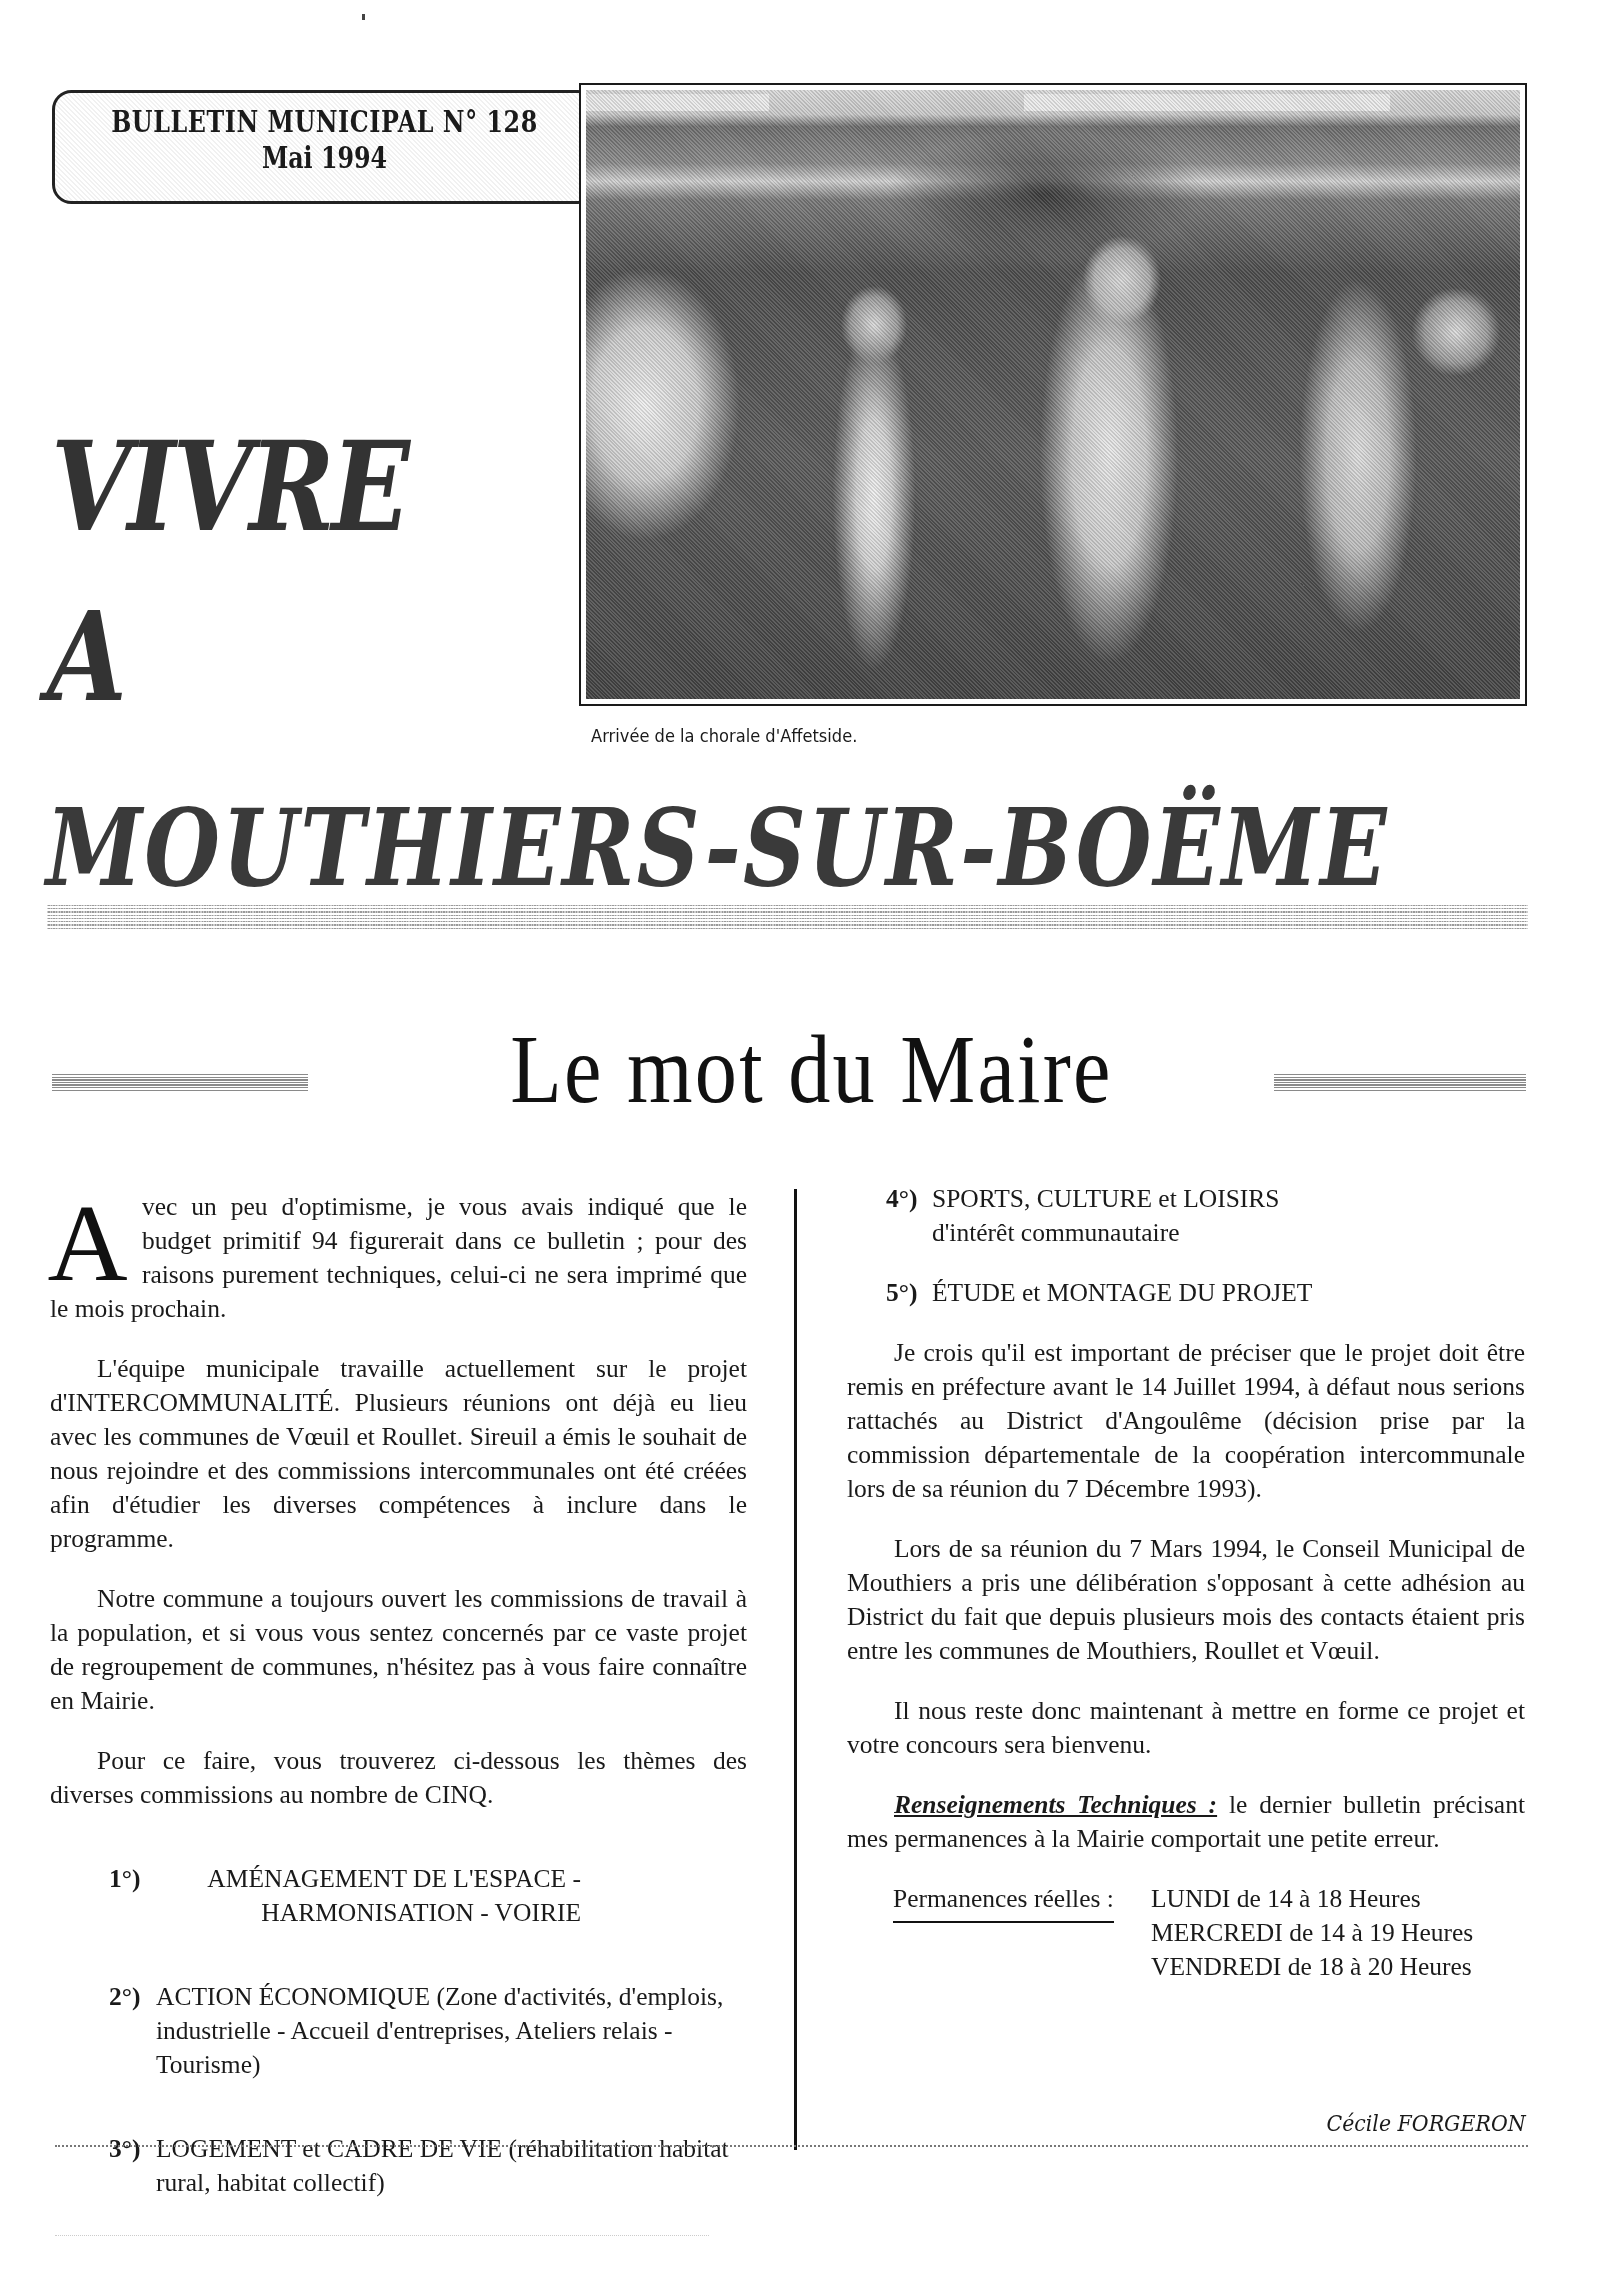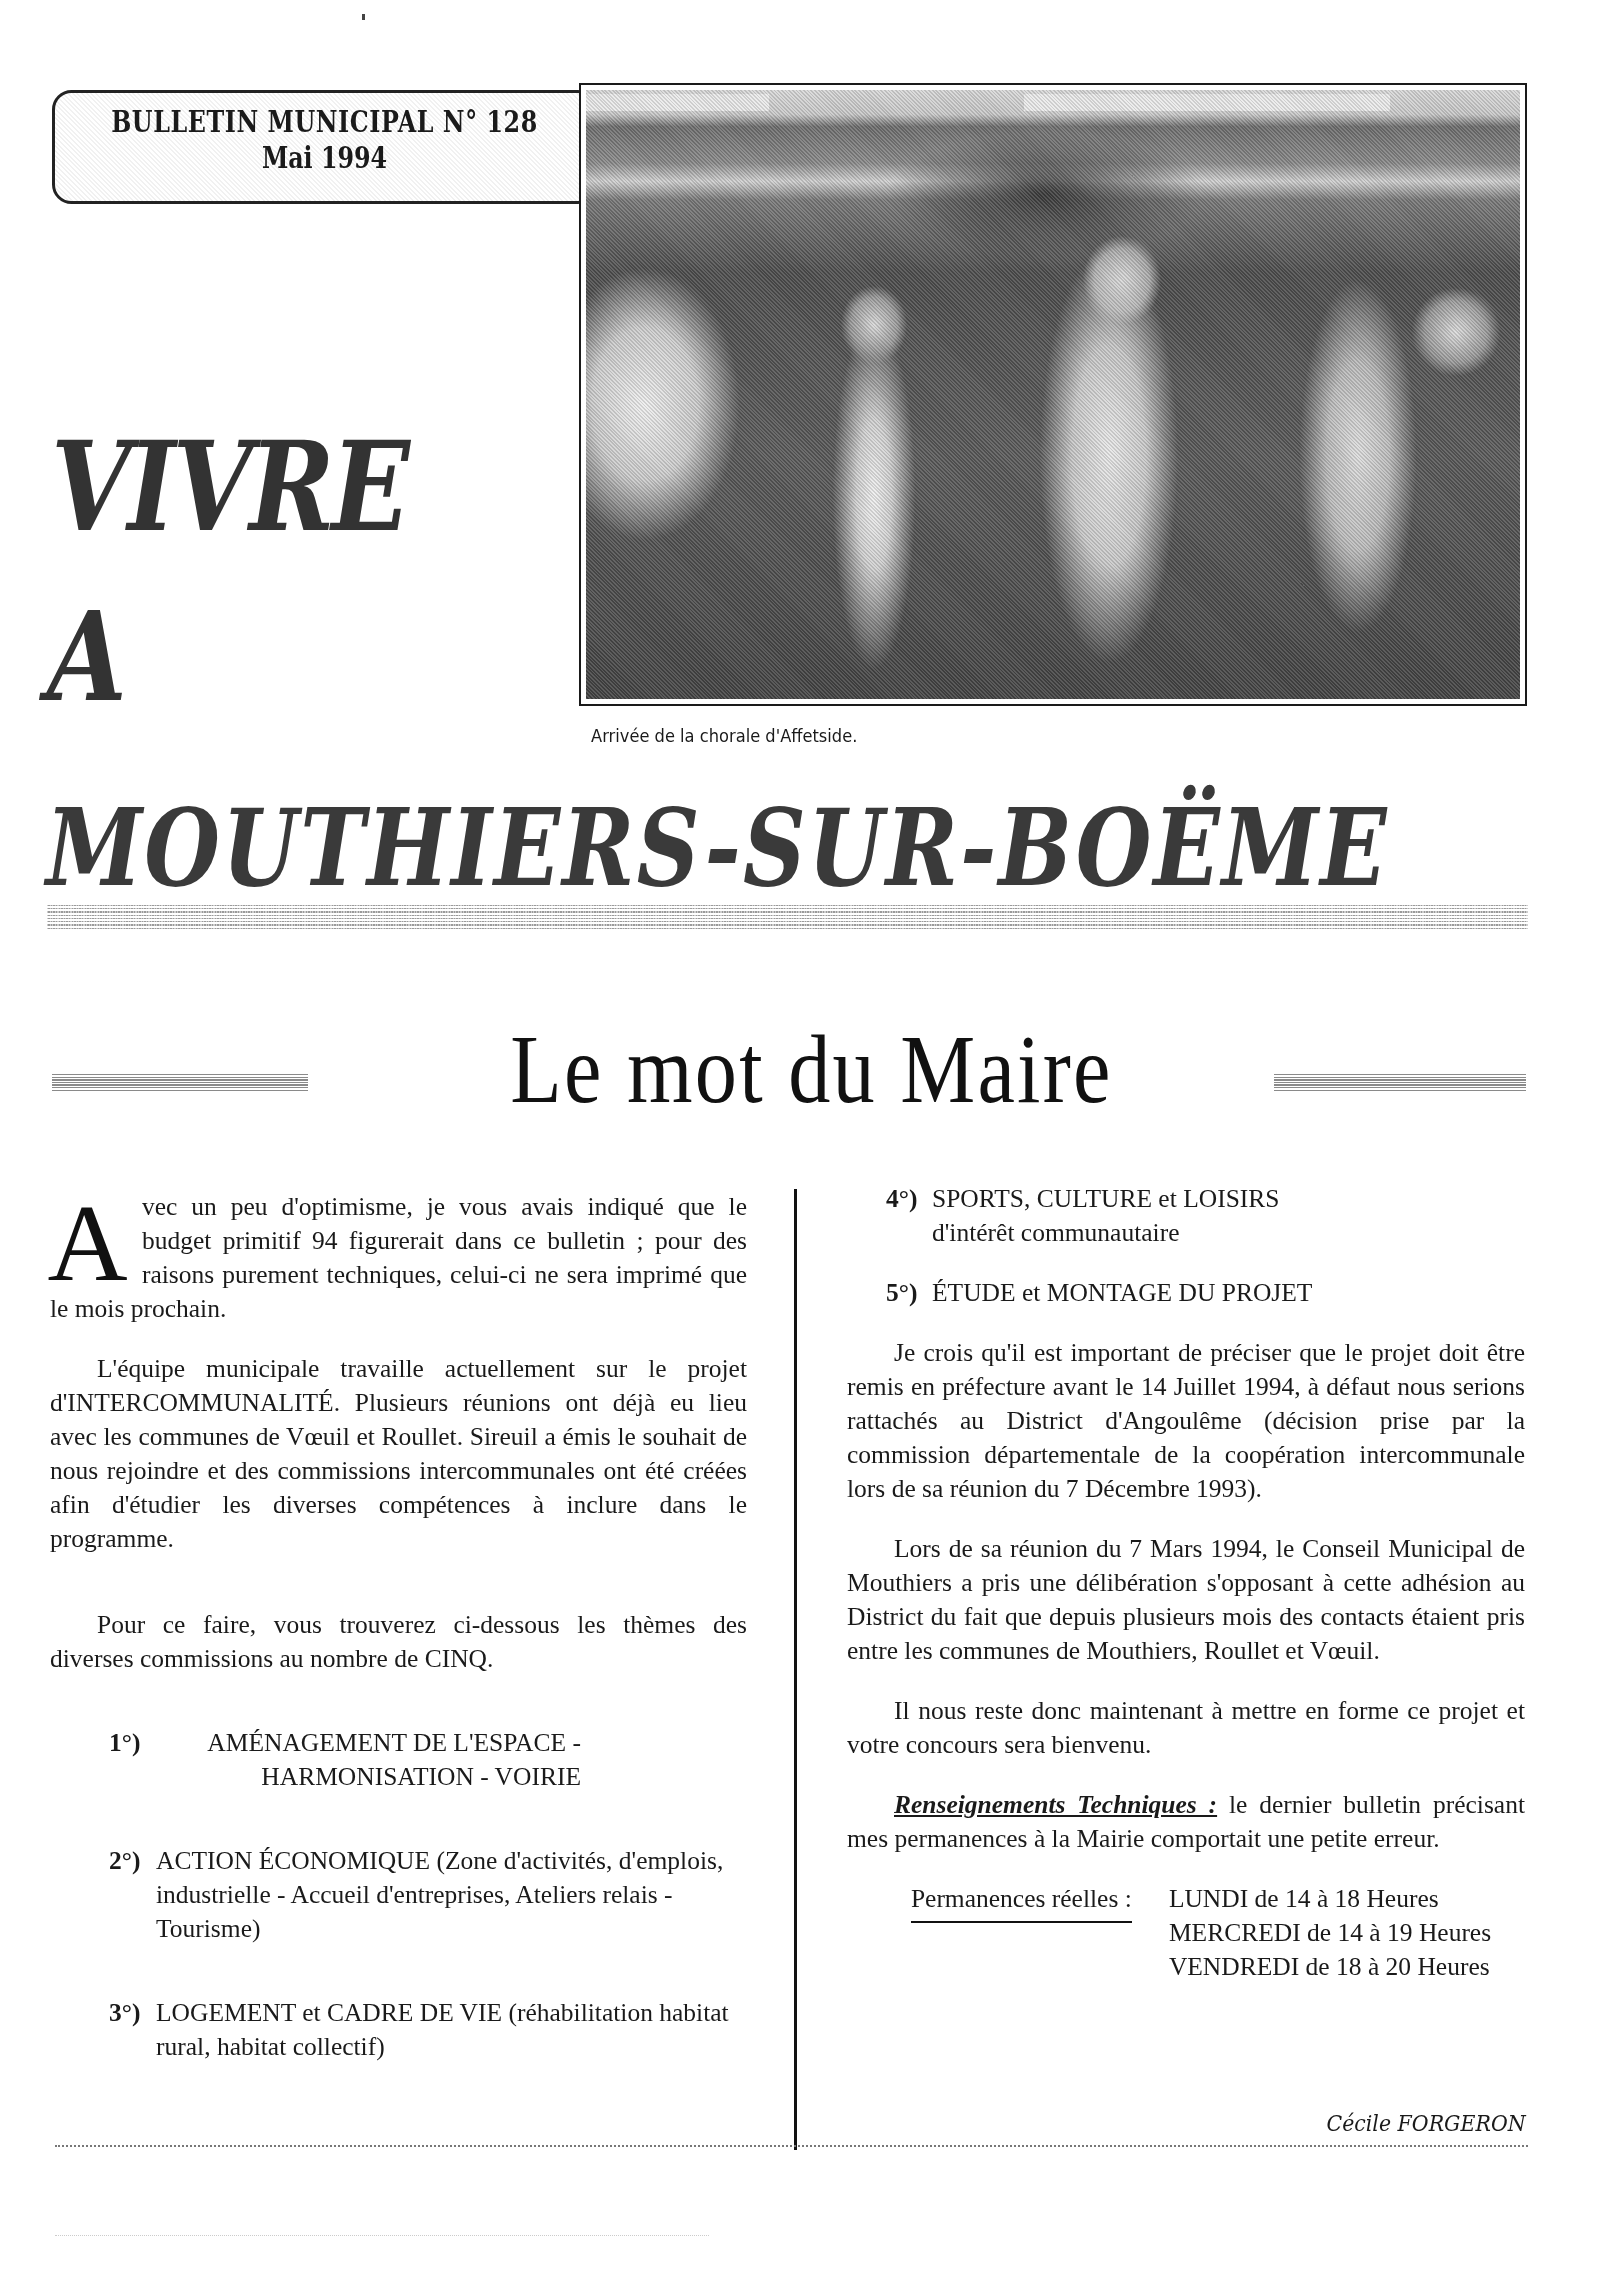--- a/index.html
+++ b/index.html
@@ -43,21 +43,21 @@
   .drop-cap { float: left; font-family: "Liberation Serif", serif; font-size: 111px; line-height: 92px; margin: 6.5px 14.4px -6.5px -2.6px; color: #111; }
   .gap { height: 26px; }
   .gap-lg { height: 50px; }
   .theme { display: flex; padding-left: 59px; }
   .theme-num { font-weight: bold; width: 47px; flex: 0 0 auto; }
   .theme-text { flex: 1; }
   .col-right .theme { padding-left: 39px; }
   .col-right .theme-num { width: 46px; }
   .lead-bold { font-weight: bold; font-style: italic; text-decoration: underline; }
 
-  .perm { display: flex; margin-left: 30px; justify-content: center; }
+  .perm { display: flex; margin-left: 46px; }
   .perm-label-wrap { width: 258px; flex: 0 0 auto; }
   .perm-label { display: inline-block; border-bottom: 2.6px double #111; padding-bottom: 5.2px; }
   .perm-days div { white-space: nowrap; }
 
   .col-divider { position: absolute; left: 794px; top: 1189px; width: 2.6px; height: 961px; background: #111; }
   .bottom-rule { position: absolute; left: 55px; top: 2145px; width: 1473px; height: 0; border-top: 2px dotted #777; }
   .signature { position: absolute; right: 97px; top: 2111px; font-family: "DejaVu Serif", serif; font-style: italic; font-size: 21.6px; color: #1a1a1a; transform: scaleX(0.95); transform-origin: right; }
   .corner-dot { position: absolute; left: 362px; top: 14.4px; width: 3.3px; height: 5.2px; background: #444; }
   .footer-dots { position: absolute; left: 55px; top: 2235px; width: 654px; height: 0; border-top: 1.3px dotted #ccc; }
 </style>
@@ -86,20 +86,21 @@
 
 <div class="title-rule" style="left:52px; width:256px;"></div>
 <div class="section-title">Le mot du Maire</div>
 <div class="title-rule" style="left:1274px; width:252px;"></div>
 
 <div class="col col-left">
   <p class="noindent"><span class="drop-cap">A</span><span>vec un peu d'optimisme, je vous avais indiqué que le budget primitif 94 figurerait dans ce bulletin ; pour des raisons purement techniques, celui-ci ne sera imprimé que le mois prochain.</span></p>
   <div class="gap"></div>
   <p>L'équipe municipale travaille actuellement sur le projet d'INTERCOMMUNALITÉ. Plusieurs réunions ont déjà eu lieu avec les communes de Vœuil et Roullet. Sireuil a émis le souhait de nous rejoindre et des commissions intercommunales ont été créées afin d'étudier les diverses compétences à inclure dans le programme.</p>
   <div class="gap"></div>
+  <p>Notre commune a toujours ouvert les commissions de travail à la population, et si vous vous sentez concernés par ce vaste projet de regroupement de communes, n'hésitez pas à vous faire connaître en Mairie.</p>
   <div class="gap"></div>
   <p>Pour ce faire, vous trouverez ci-dessous les thèmes des diverses commissions au nombre de CINQ.</p>
   <div class="gap-lg"></div>
   <div class="theme">
     <span class="theme-num">1°)</span>
     <span class="theme-text" style="max-width:425px;text-align:right;">AMÉNAGEMENT DE L'ESPACE - HARMONISATION - VOIRIE</span>
   </div>
   <div class="gap-lg"></div>
   <div class="theme">
     <span class="theme-num">2°)</span>

